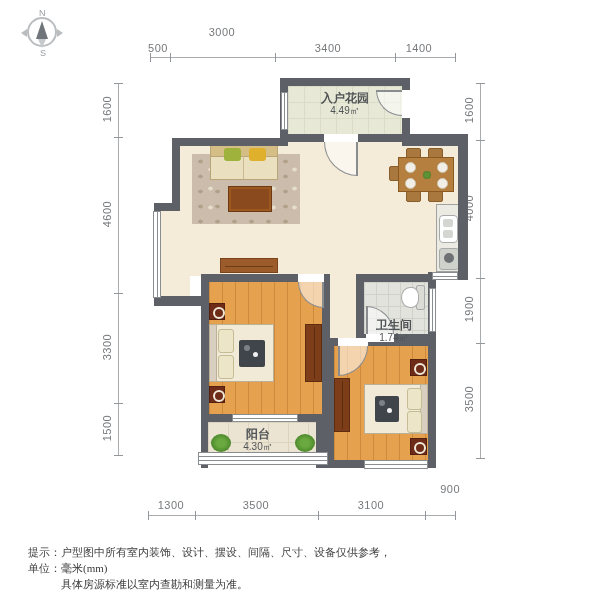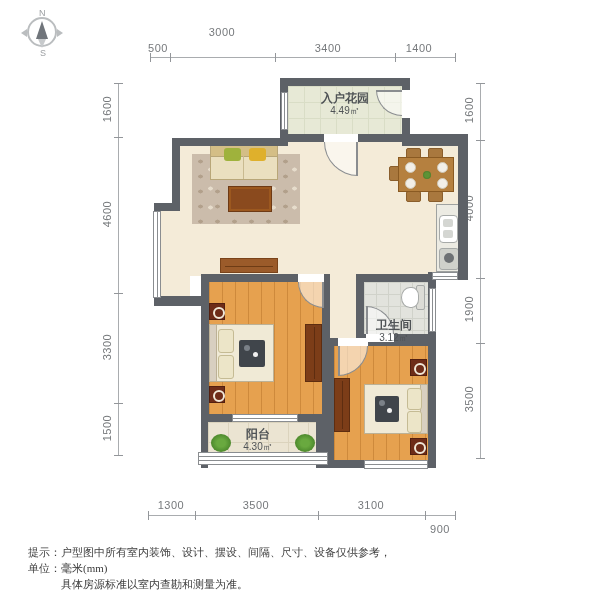--- a/index.html
+++ b/index.html
@@ -76,21 +76,21 @@
 <div>
   <div class="dline" style="left:148px;top:515px;width:307px;height:1px;"></div>
   <div class="tick" style="left:148px;top:511px;width:1px;height:9px;"></div>
   <div class="tick" style="left:195px;top:511px;width:1px;height:9px;"></div>
   <div class="tick" style="left:318px;top:511px;width:1px;height:9px;"></div>
   <div class="tick" style="left:425px;top:511px;width:1px;height:9px;"></div>
   <div class="tick" style="left:455px;top:511px;width:1px;height:9px;"></div>
   <span class="dim" style="left:146px;top:499px;width:50px;">1300</span>
   <span class="dim" style="left:231px;top:499px;width:50px;">3500</span>
   <span class="dim" style="left:346px;top:499px;width:50px;">3100</span>
-  <span class="dim" style="left:420px;top:523px;width:40px;">900</span>
+  <span class="dim" style="left:420px;top:483px;width:40px;text-align:right;">900</span>
 </div>
 
 <div>
   <div class="dline" style="left:118px;top:83px;width:1px;height:372px;"></div>
   <div class="tick" style="left:114px;top:83px;width:9px;height:1px;"></div>
   <div class="tick" style="left:114px;top:137px;width:9px;height:1px;"></div>
   <div class="tick" style="left:114px;top:293px;width:9px;height:1px;"></div>
   <div class="tick" style="left:114px;top:403px;width:9px;height:1px;"></div>
   <div class="tick" style="left:114px;top:455px;width:9px;height:1px;"></div>
   <span class="dim v" style="left:85px;top:103px;width:44px;">1600</span>
@@ -276,21 +276,21 @@
   <div class="abs" style="left:330px;top:338px;width:30px;height:8px;background:#fff;z-index:5;"></div>
   <div class="arc" style="left:330px;top:346px;width:30px;height:30px;border-right:1px solid #8a8d90;border-bottom:1px solid #8a8d90;border-bottom-right-radius:100%;"></div>
   <div class="leaf" style="left:330px;top:346px;width:2px;height:30px;"></div>
 
   <div class="rlabel" style="left:292px;top:92px;">
     <span class="rname">入户花园</span>
     <span class="rarea">4.49㎡</span>
   </div>
   <div class="rlabel" style="left:341px;top:291px;margin-top:28px;">
     <span class="rname">卫生间</span>
-    <span class="rarea">3.12㎡</span>
+    <span class="rarea">1.74㎡</span>
   </div>
   <div class="rlabel" style="left:205px;top:428px;">
     <span class="rname">阳台</span>
     <span class="rarea">4.30㎡</span>
   </div>
 </div>
 
 <div class="footer">
   <div class="row">提示：户型图中所有室内装饰、设计、摆设、间隔、尺寸、设备仅供参考，</div>
   <div class="row">单位：毫米(mm)</div>

